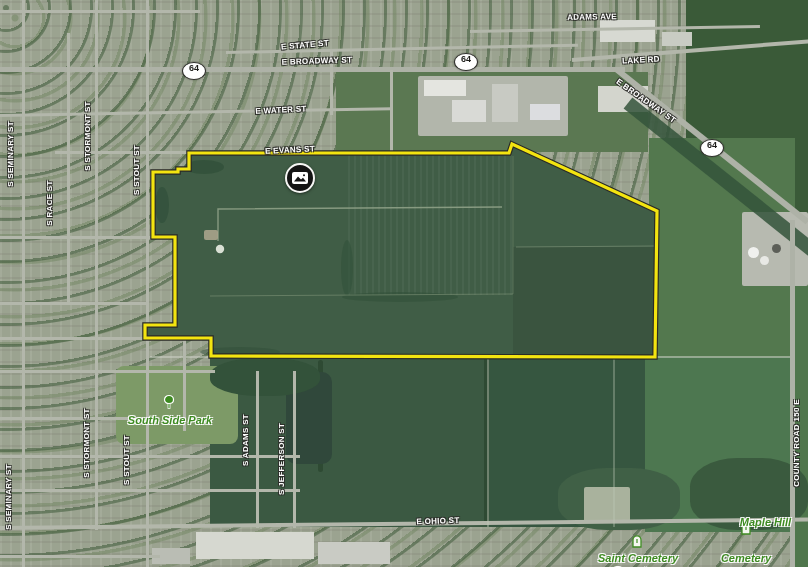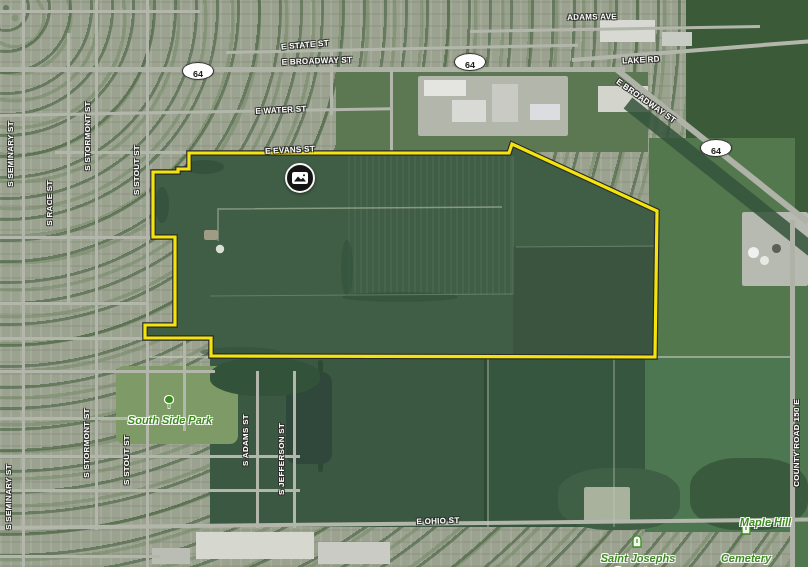--- a/index.html
+++ b/index.html
@@ -21,23 +21,23 @@
   .rh{position:absolute;height:3px;background:#b3b7ab;}
   .rv{position:absolute;width:3px;background:#b3b7ab;}
   .lbl{position:absolute;white-space:nowrap;transform:translate(-50%,-50%);
        font-size:8px;font-weight:bold;letter-spacing:.3px;color:#fff;
        text-shadow:-1px -1px 0 rgba(45,45,42,.95),1px -1px 0 rgba(45,45,42,.95),
                    -1px 1px 0 rgba(45,45,42,.95),1px 1px 0 rgba(45,45,42,.95);z-index:40;}
   .green-lbl{position:absolute;white-space:nowrap;transform:translate(-50%,-50%);
        font-size:11px;font-weight:bold;font-style:italic;color:#3e8b22;
        text-shadow:-1px -1px 0 rgba(255,255,255,.9),1px -1px 0 rgba(255,255,255,.9),
                    -1px 1px 0 rgba(255,255,255,.9),1px 1px 0 rgba(255,255,255,.9);z-index:40;}
-  .shield{position:absolute;width:32px;height:18px;border-radius:50%;background:#fff;
+  .shield{position:absolute;width:24px;height:18px;border-radius:50%;background:#fff;
        border:1.5px solid #2e2e2a;box-sizing:border-box;color:#1d1d1a;font-size:9px;font-weight:bold;
-       display:flex;align-items:flex-end;justify-content:center;z-index:41;
+       display:flex;align-items:flex-start;justify-content:center;z-index:41;
        box-shadow:0 0 2px rgba(0,0,0,.4);}
   #photo-marker{position:absolute;left:285px;top:163px;width:30px;height:30px;border-radius:50%;
        background:#141414;border:2px solid #f6f6f4;box-sizing:border-box;z-index:45;
        display:flex;align-items:center;justify-content:center;box-shadow:0 1px 3px rgba(0,0,0,.5);cursor:pointer;}
   .lmk-icon{position:absolute;transform:translate(-50%,-50%);z-index:39;}
   svg.bnd-layer{position:absolute;left:0;top:0;z-index:30;pointer-events:none;}
   .rot{transform-origin:left center;}
 </style>
 </head>
 <body>
@@ -178,21 +178,21 @@
     </svg>
   </div>
   <div class="green-lbl" style="left:170px;top:420px;">South Side Park</div>
 
   <div class="lmk-icon" style="left:637px;top:543px;">
     <svg width="12" height="14" viewBox="0 0 12 14">
       <path d="M2 13 L2 6 A4 4.2 0 0 1 10 6 L10 13 Z" fill="#f4f7f0" stroke="#3e8b22" stroke-width="1.3"></path>
       <line x1="6" y1="5" x2="6" y2="9" stroke="#3e8b22" stroke-width="1.2"></line>
     </svg>
   </div>
-  <div class="green-lbl" style="left:638px;top:558px;">Saint Josephs</div>
+  <div class="green-lbl" style="left:638px;top:558px;">Saint Cemetery</div>
   <div class="green-lbl" style="left:638px;top:571px;">Cemetery</div>
 
   <div class="lmk-icon" style="left:746px;top:530px;">
     <svg width="12" height="14" viewBox="0 0 12 14">
       <path d="M2 13 L2 6 A4 4.2 0 0 1 10 6 L10 13 Z" fill="#f4f7f0" stroke="#3e8b22" stroke-width="1.3"></path>
       <line x1="6" y1="5" x2="6" y2="9" stroke="#3e8b22" stroke-width="1.2"></line>
     </svg>
   </div>
   <div class="green-lbl" style="left:746px;top:522px;padding-left:39px;">Maple Hill</div>
   <div class="green-lbl" style="left:746px;top:558px;">Cemetery</div>

